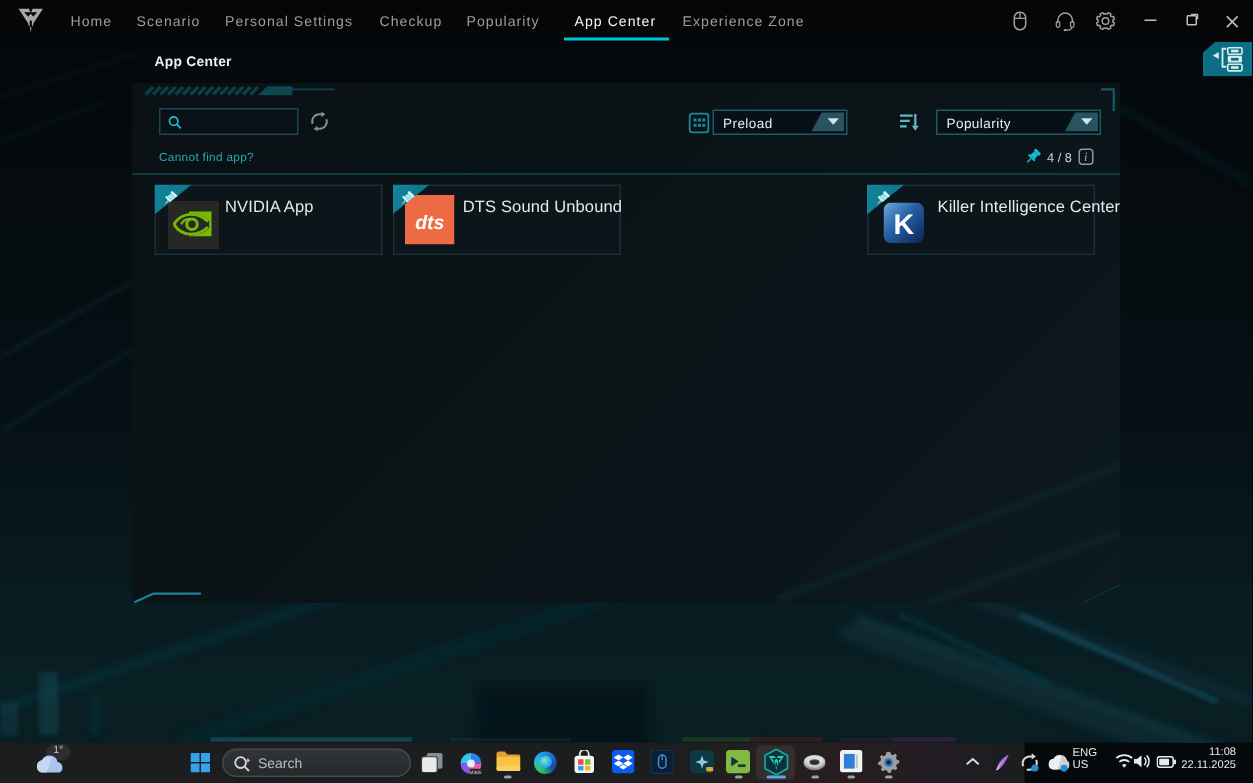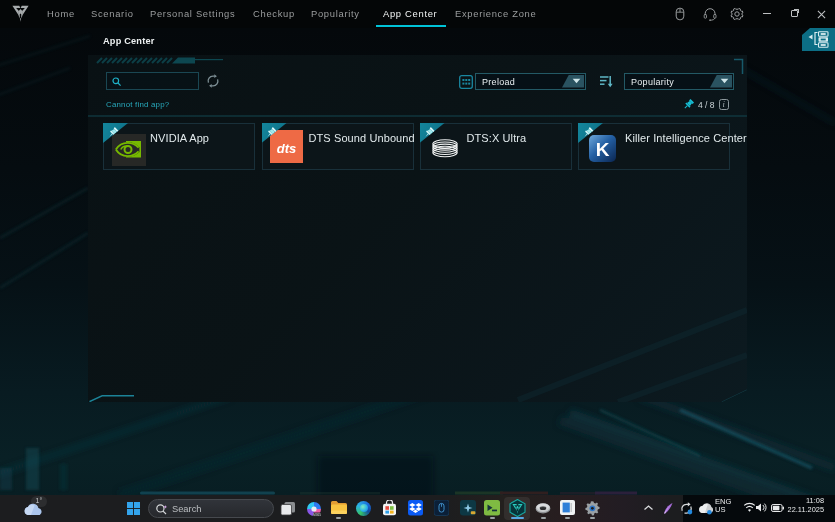--- a/index.html
+++ b/index.html
@@ -195,21 +195,21 @@
       <g fill="#1a87a0">
         <rect x="3.4" y="4" width="2" height="2"></rect>
           <rect x="6.3" y="4" width="2" height="2"></rect>
           <rect x="9.2" y="4" width="2" height="2"></rect>
         <rect x="3.4" y="7.6" width="2" height="2"></rect>
           <rect x="6.3" y="7.6" width="2" height="2"></rect>
           <rect x="9.2" y="7.6" width="2" height="2"></rect>
       </g>
     </svg>
 
-    <div class="abs" style="left:387px;top:17.5px;width:111px;height:17px;border:1px solid #235965;background:#061016;padding-left:12px;">
+    <div class="abs" style="left:387px;top:17.5px;width:90px;height:17px;border:1px solid #235965;background:#061016;padding-left:12px;">
       <span style="position:absolute;left:6px;top:3px;font-size:9px;color:#e8eef0;letter-spacing:.3px;">Preload</span>
       <div class="abs" style="right:1px;top:1px;width:22px;height:13px;background:#2a5361;
            clip-path:polygon(7px 0,22px 0,22px 13px,0 13px);"></div>
       <svg class="abs" style="right:4px;top:4.5px" width="9" height="6" viewBox="0 0 9 6">
           <path d="M0.7 0.8 L8.3 0.8 L4.5 5.2 Z" fill="#cfe6ea"></path>
         </svg>
     </div>
 
     <svg class="abs" style="left:511px;top:19px" width="15" height="15" viewBox="0 0 15 15">
       <g stroke="#5fb7c6" stroke-width="1.5">
@@ -269,42 +269,20 @@
       </g>
     </svg>
       </div>
   </div>
   <div class="abs card" style="left:261.5px;">
     <svg class="abs" style="left:7px;top:6px" width="33" height="33" viewBox="0 0 33 33">
       <rect width="33" height="33" fill="#ee6a45"></rect>
       <text x="16.5" y="22.5" font-size="13" font-weight="bold" font-style="italic" fill="#ffffff" text-anchor="middle" font-family="Liberation Sans">dts</text>
     </svg>
     <span class="ctitle">DTS Sound Unbound</span>
-    <div class="ribbon">
-        <svg width="16" height="16" viewBox="0 0 16 16" style="position:absolute;left:1.5px;top:1.5px">
-      <g transform="rotate(45 8 8) translate(0.96,0.96) scale(0.88)">
-        <rect x="4.7" y="1.8" width="6.6" height="2.1" rx="0.8" fill="#d8f7f9"></rect>
-        <path d="M5.7 3.9 L10.3 3.9 L10.9 7.4 L5.1 7.4 Z" fill="#9fe9ee"></path>
-        <rect x="4.3" y="7.4" width="7.4" height="1.8" rx="0.7" fill="#cdf3f5"></rect>
-        <path d="M7.5 9.2 L8.5 9.2 L8 13.9 Z" fill="#e8fbfc"></path>
-      </g>
-    </svg>
-      </div>
-  </div>
-  <div class="abs card" style="left:419.5px;">
-    <svg class="abs" style="left:11px;top:15px" width="26" height="20" viewBox="0 0 26 20">
-      <g fill="none" stroke="#f2f4f4" stroke-width="1.05">
-        <ellipse cx="13" cy="4.8" rx="12.2" ry="4.1"></ellipse>
-        <ellipse cx="13" cy="7" rx="12.2" ry="4.1"></ellipse>
-        <ellipse cx="13" cy="9.2" rx="12.2" ry="4.1"></ellipse>
-        <ellipse cx="13" cy="11.4" rx="12.2" ry="4.1"></ellipse>
-        <ellipse cx="13" cy="13.6" rx="12.2" ry="4.1"></ellipse>
-      </g>
-    </svg>
-    <span class="ctitle">DTS:X Ultra</span>
     <div class="ribbon">
         <svg width="16" height="16" viewBox="0 0 16 16" style="position:absolute;left:1.5px;top:1.5px">
       <g transform="rotate(45 8 8) translate(0.96,0.96) scale(0.88)">
         <rect x="4.7" y="1.8" width="6.6" height="2.1" rx="0.8" fill="#d8f7f9"></rect>
         <path d="M5.7 3.9 L10.3 3.9 L10.9 7.4 L5.1 7.4 Z" fill="#9fe9ee"></path>
         <rect x="4.3" y="7.4" width="7.4" height="1.8" rx="0.7" fill="#cdf3f5"></rect>
         <path d="M7.5 9.2 L8.5 9.2 L8 13.9 Z" fill="#e8fbfc"></path>
       </g>
     </svg>
       </div>

